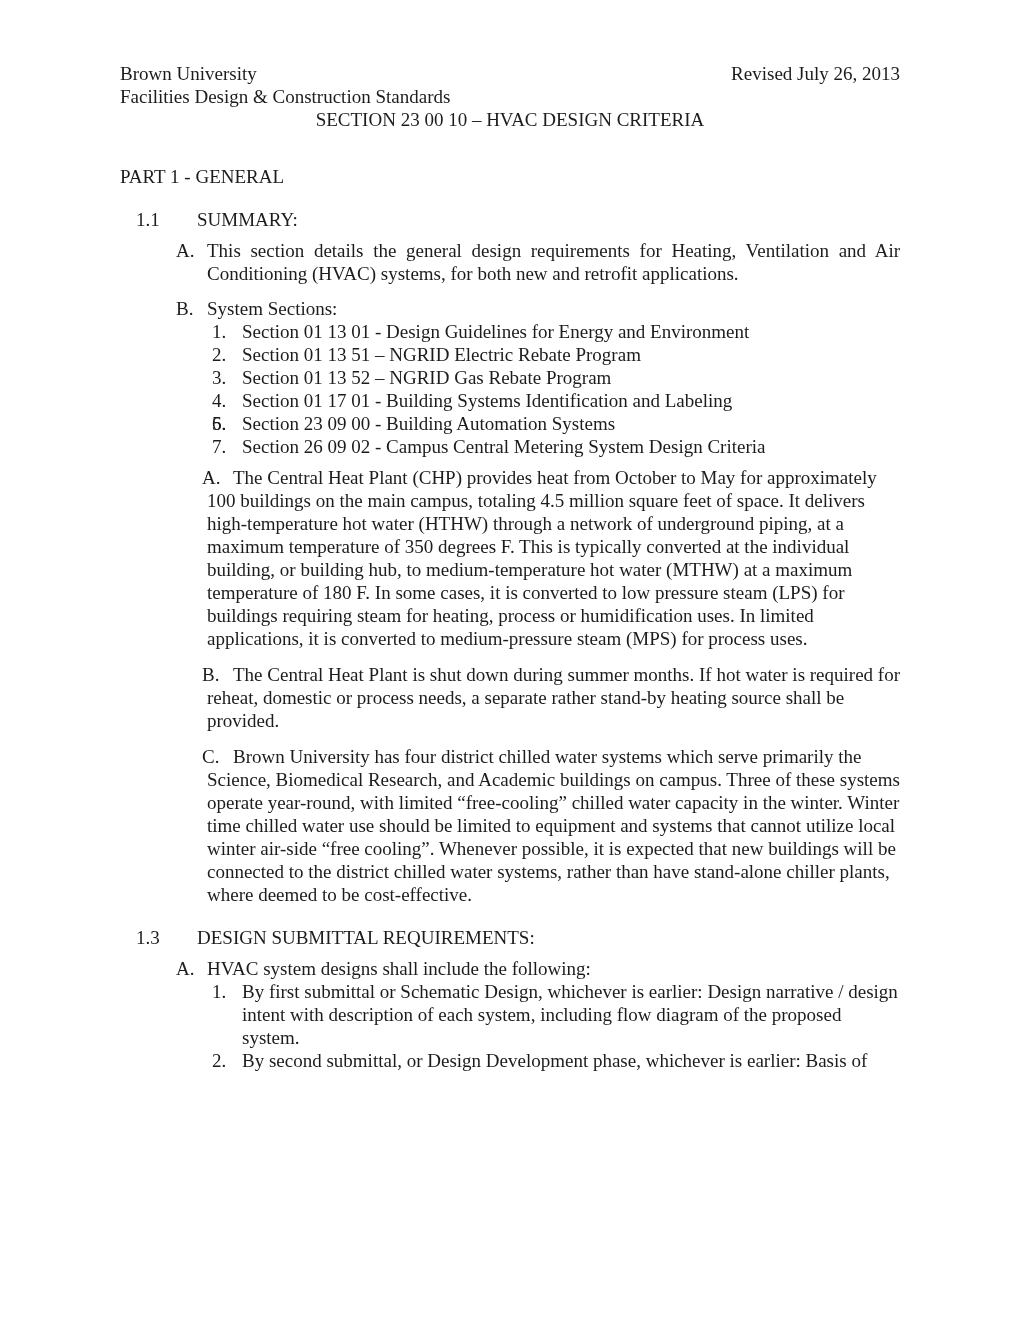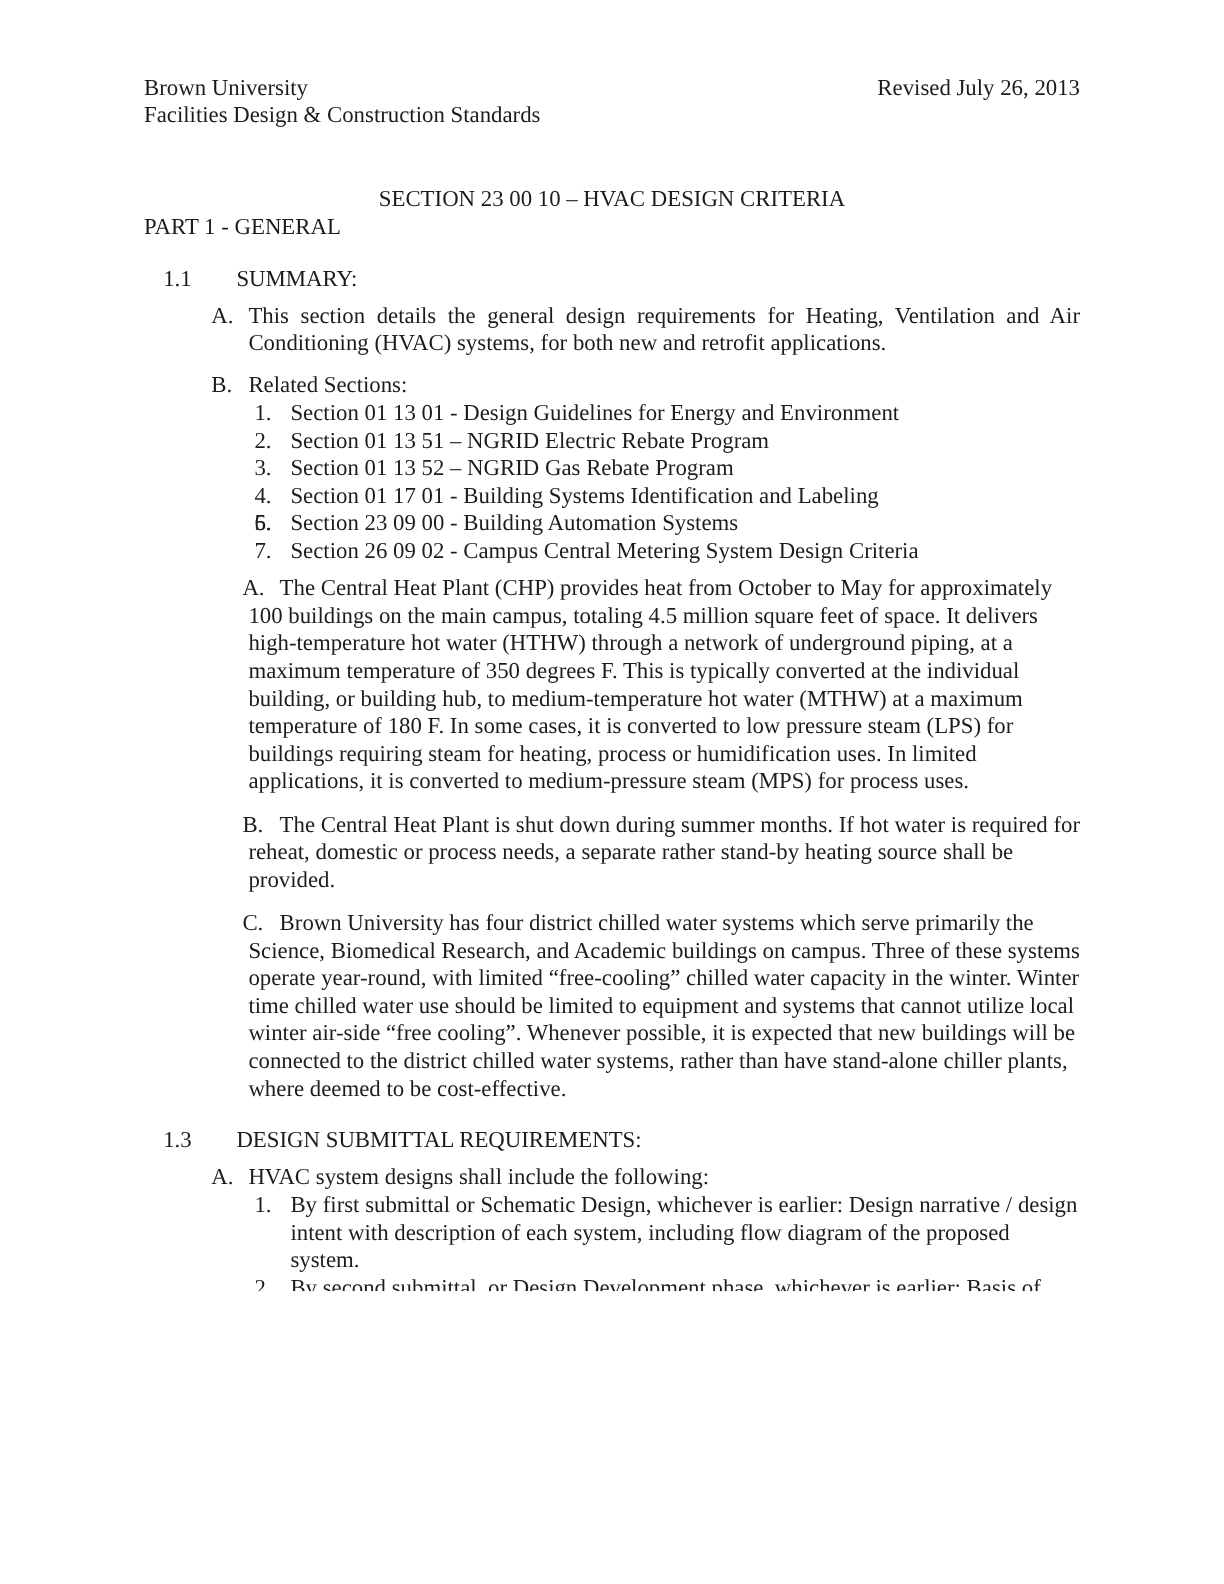--- a/index.html
+++ b/index.html
@@ -7,22 +7,22 @@
     position:relative;
     width:1020px;height:1076px;
     background:#ffffff;
     font-family:"Liberation Serif","DejaVu Serif",serif;
     font-size:19px;line-height:23px;
     color:#1c1c1c;
     overflow:hidden;
   }
   .content{position:absolute;left:120px;top:62px;width:780px;}
   .header-row{display:flex;justify-content:space-between;align-items:flex-start;}
-  .doc-title{text-align:center;margin-top:47px;}
-  .part-heading{}
+  .doc-title{text-align:center;}
+  .part-heading{margin-top:34px;}
   .num-heading{position:relative;padding-left:61px;margin-top:20px;margin-left:16px;}
   .num-heading .hnum{position:absolute;left:0;top:0;}
   .para{position:relative;margin-left:87px;margin-top:9px;}
   .para .marker{position:absolute;left:-31px;top:0;}
   .para.first-tab{text-indent:26px;}
   .justify{text-align:justify;}
   .num-item{position:relative;margin-left:122px;margin-top:0;}
   .num-item .marker{position:absolute;left:-30px;top:0;}
   .sub-item{position:relative;margin-left:122px;margin-top:0;}
   .sub-item .marker{position:absolute;left:-30px;top:0;}
@@ -57,21 +57,21 @@
       <span class="htext">SUMMARY:</span>
     </div>
 
     <div class="para justify gap8">
       <span class="marker">A.</span>
       <span>This section details the general design requirements for Heating, Ventilation and Air Conditioning (HVAC) systems, for both new and retrofit applications.</span>
     </div>
 
     <div class="para gap12">
       <span class="marker">B.</span>
-      <span>Related Sections:</span>
+      <span>System Sections:</span>
     </div>
 
     <div class="num-item">
       <span class="marker">1.</span>
       <span>Section 01 13 01 - Design Guidelines for Energy and Environment</span>
     </div>
     <div class="num-item">
       <span class="marker">2.</span>
       <span>Section 01 13 51 – NGRID Electric Rebate Program</span>
     </div>

